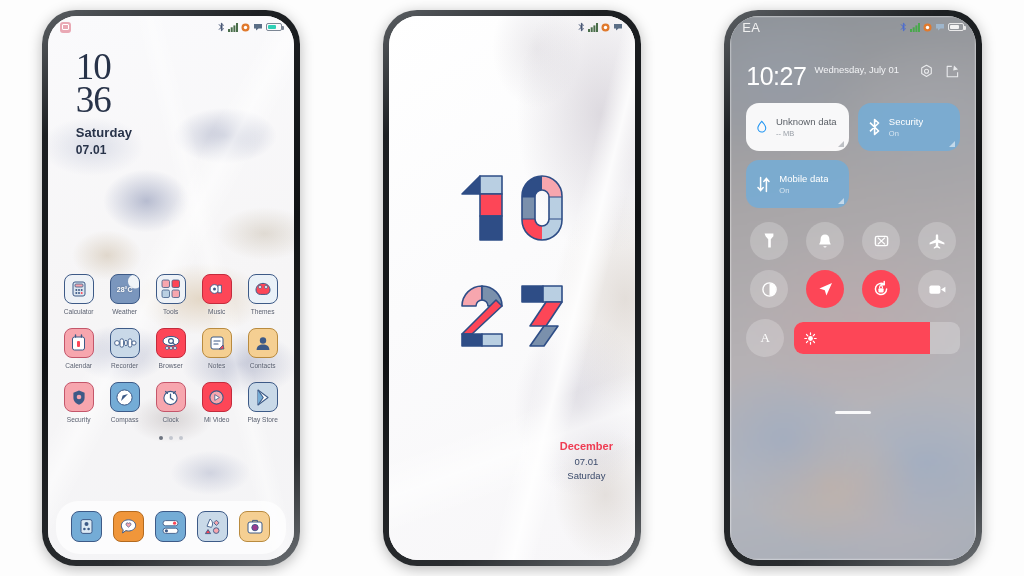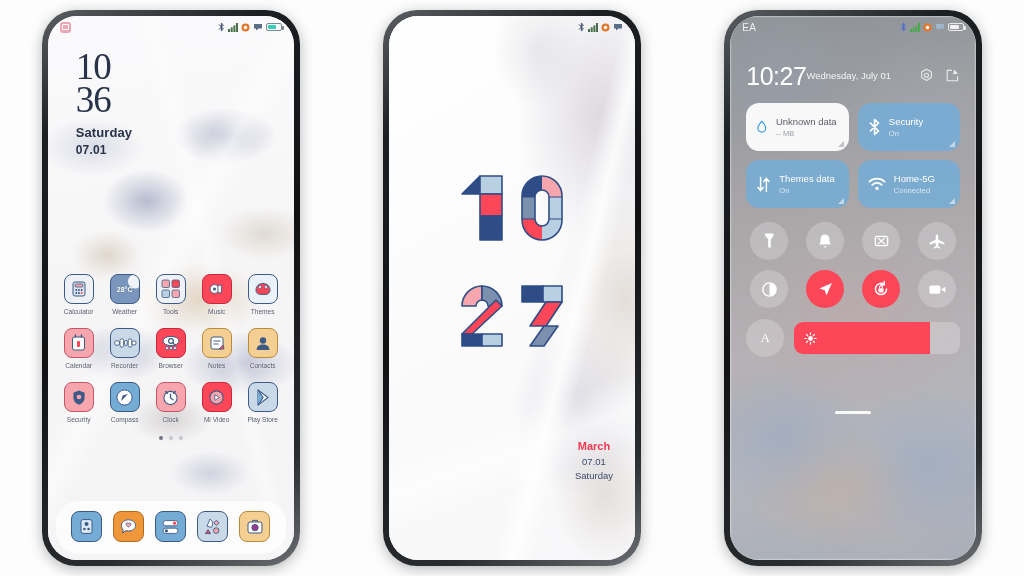--- a/index.html
+++ b/index.html
@@ -55,21 +55,21 @@
   .sb-ico { display:block; }
   .badge-notif {
     width: 11px; height: 11px; border-radius: 3px;
     background: #e9a8b4;
     display: flex; align-items: center; justify-content: center;
   }
   .badge-notif::after {
     content: ""; width: 5px; height: 4px;
     border: 1px solid #fff; border-radius: 1px;
   }
-  .carrier { color: #f0f0f0; font-size: 10px; letter-spacing:.3px; }
+  .carrier { color: #f0f0f0; font-size: 13px; letter-spacing:.3px; }
   .batt {
     width: 16px; height: 8px; border: 1px solid #7c8694;
     border-radius: 2px; position: relative; padding: 1px;
   }
   .batt::after {
     content: ""; position: absolute; right: -3px; top: 2px;
     width: 2px; height: 4px; background: #7c8694; border-radius: 0 1px 1px 0;
   }
   .batt i { display: block; height: 100%; width: 72%; background: #2fd0b6; border-radius: 1px; }
   .batt.dark { border-color: #e9e9e9; }
@@ -201,21 +201,21 @@
       radial-gradient(120px 100px at 22% 78%, rgba(150,168,196,.55), rgba(150,168,196,0) 74%),
       radial-gradient(120px 90px at 40% 86%, rgba(208,176,150,.45), rgba(208,176,150,0) 74%),
       radial-gradient(140px 100px at 80% 82%, rgba(150,168,196,.50), rgba(150,168,196,0) 74%),
       radial-gradient(110px 90px at 66% 94%, rgba(182,178,186,.55), rgba(182,178,186,0) 74%),
       linear-gradient(168deg,#8d9298 0%,#a9a6a8 34%,#b5b1b4 58%,#b4b6bd 78%,#a9aeb8 100%);
     filter: blur(.8px);
   }
 
   .cc { position: absolute; inset: 0; z-index: 5; padding: 0 16px; }
   .cc-head {
-    display: flex; align-items: center; 
+    display: flex; align-items: flex-start; gap: 8px;
     margin-top: 48px;
   }
   .cc-time { font-size: 25px; color: #fff; font-weight: 400; letter-spacing: -.5px; line-height: 1; }
   .cc-date { font-size: 9.5px; color: #f2f3f5; padding-bottom: 2px; flex: 1; }
   .cc-act { display: flex; gap: 11px; padding-bottom: 3px; }
   .cc-act svg { display: block; opacity: .92; cursor: pointer; }
 
   .bigtiles {
     display: grid; grid-template-columns: 1fr 1fr;
     gap: 9px; margin-top: 14px;
@@ -645,21 +645,21 @@
                   <rect x="27" y="16" width="19" height="16" fill="#b9cfe2"></rect>
                   <path d="M46 32 L30 56 L14 56 L30 32 Z" fill="#fd4657"></path>
                   <path d="M30 56 L16 76 L2 76 L16 56 Z" transform="translate(12,0)" fill="#7a90ac"></path>
                 </g>
               </svg>
             </div>
           </div>
         </div>
 
         <div class="datefoot">
-          <div class="m">March</div>
+          <div class="m">December</div>
           <div class="d">07.01</div>
           <div class="w">Saturday</div>
         </div>
 
       </div>
     </div>
   </div>
 
   <div class="phone">
     <div class="phone-inner">
@@ -730,38 +730,26 @@
                 <span class="bt-s">On</span>
               </span>
               <span class="corner"></span>
             </div>
 
             <div class="btile">
               <svg width="15" height="17" viewBox="0 0 15 17">
                   <path d="M4.6 1.6v13M4.6 14.6L2 11.6M4.6 14.6L7.2 11.6M10.4 15.4v-13M10.4 2.4L7.8 5.4M10.4 2.4L13 5.4" stroke="#fff" stroke-width="1.5" fill="none" stroke-linecap="round" stroke-linejoin="round"></path>
                 </svg>
               <span class="bt-txt">
-                <span class="bt-t">Themes data</span>
+                <span class="bt-t">Mobile data</span>
                 <span class="bt-s">On</span>
               </span>
               <span class="corner"></span>
             </div>
 
-            <div class="btile">
-              <svg width="18" height="14" viewBox="0 0 18 14">
-                  <path d="M1.4 4.6a11 11 0 0 1 15.2 0" stroke="#fff" stroke-width="1.7" fill="none" stroke-linecap="round"></path>
-                  <path d="M4.2 7.8a7 7 0 0 1 9.6 0" stroke="#fff" stroke-width="1.7" fill="none" stroke-linecap="round"></path>
-                  <circle cx="9" cy="11.4" r="1.7" fill="#fff"></circle>
-                </svg>
-              <span class="bt-txt">
-                <span class="bt-t">Home-5G</span>
-                <span class="bt-s">Connected</span>
-              </span>
-              <span class="corner"></span>
-            </div>
           </div>
 
           <div class="toggles">
             <div class="tg">
               <svg width="14" height="18" viewBox="0 0 14 18">
                   <path d="M2.6 1.6h8.8v2.6l-2.6 3v8.2H6.2V7.2L3.6 4.2z" fill="#fff"></path>
                 </svg>
             </div>
             <div class="tg">
               <svg width="16" height="17" viewBox="0 0 16 17">

